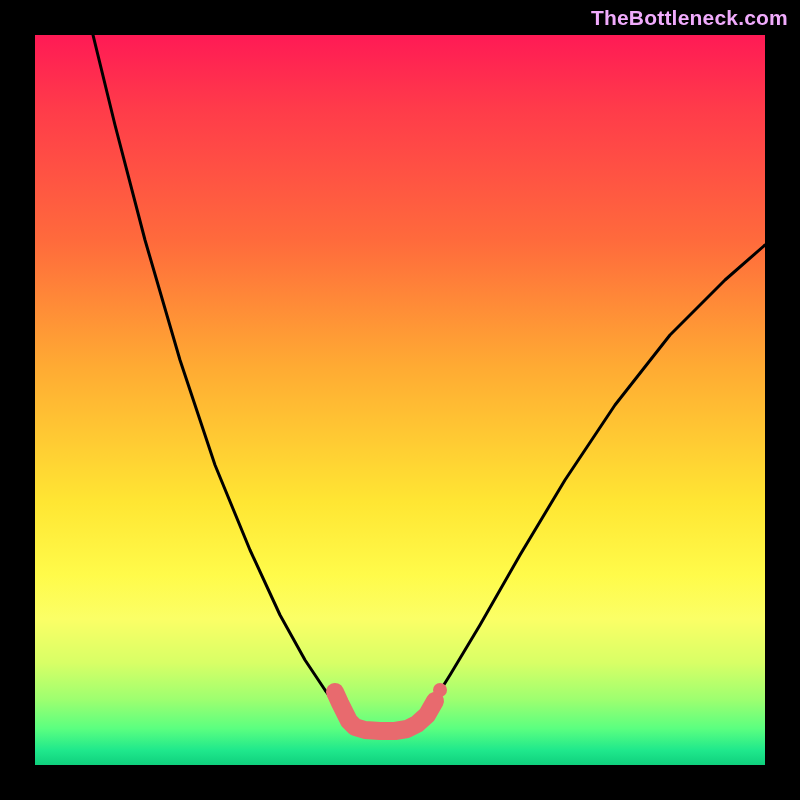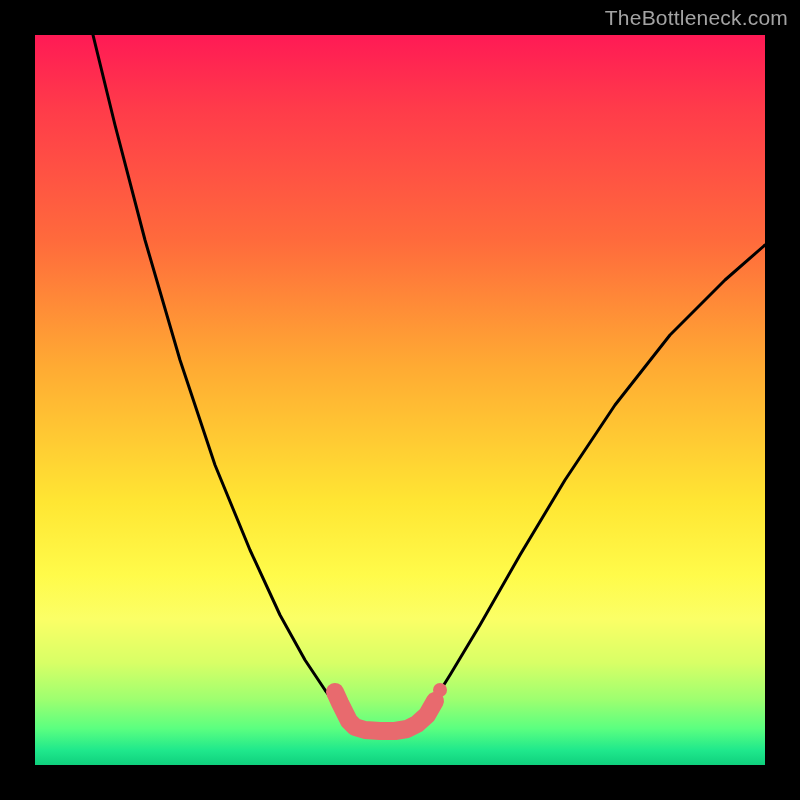--- a/index.html
+++ b/index.html
@@ -39,23 +39,23 @@
       #9eff70 91%,
       #5bff80 95%,
       #1fe88c 98%,
       #0fd07d 100%
     );
   }
   .watermark {
     position: absolute;
     top: 6px;
     right: 12px;
-    color: #a3a3a3;
+    color: #f0abfc;
     font-size: 21px;
-    font-weight: 400;
+    font-weight: 700;
     letter-spacing: 0.2px;
     user-select: none;
   }
   svg.curves {
     position: absolute;
     top: 0;
     left: 0;
     width: 730px;
     height: 730px;
   }

